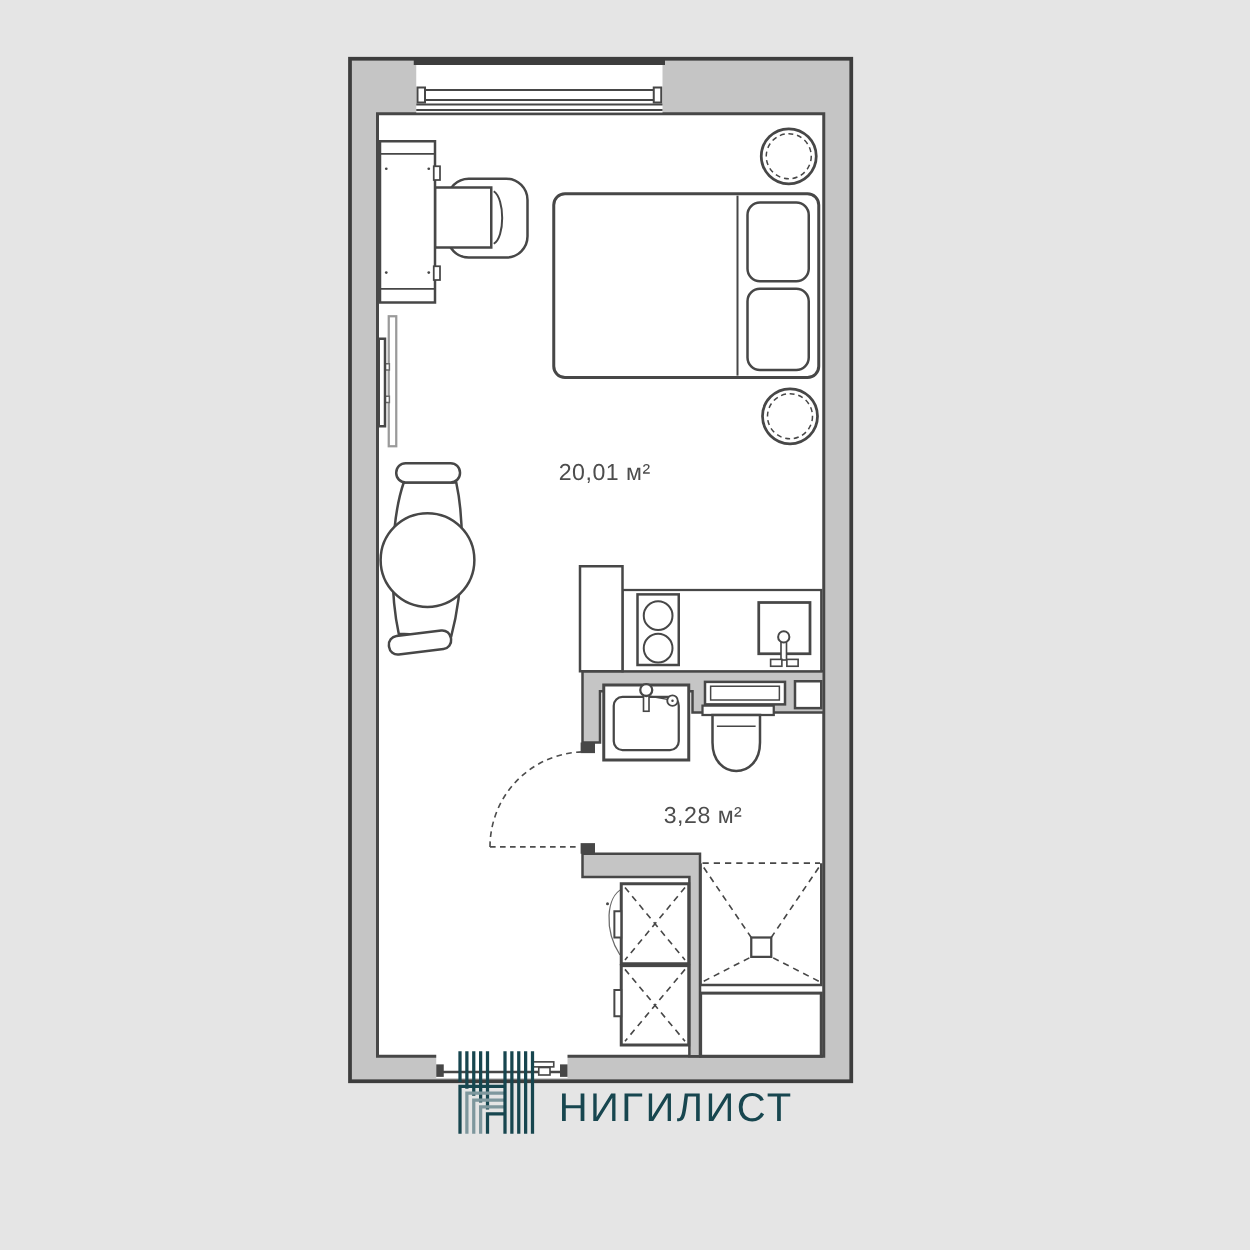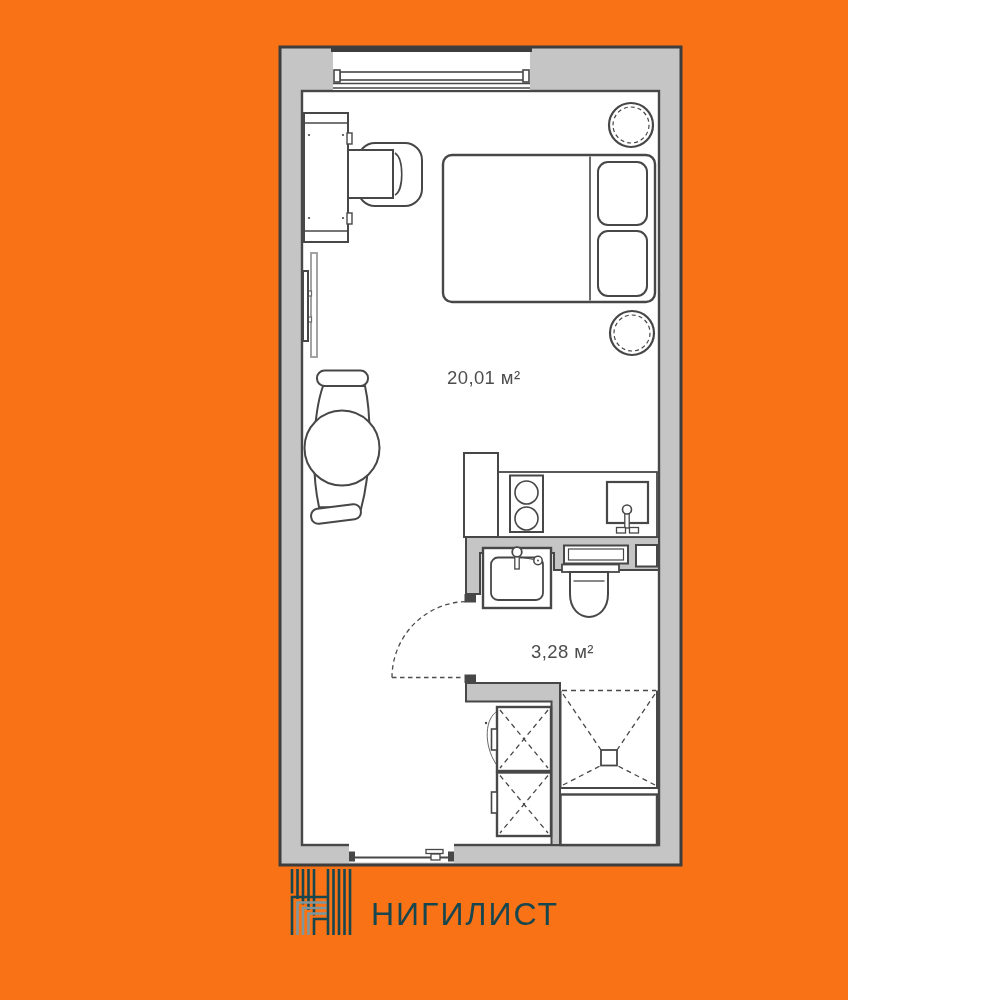--- a/index.html
+++ b/index.html
@@ -1,20 +1,20 @@
 <!DOCTYPE html>
 <html><head>
 <meta charset="utf-8">
 <style>
   html,body{margin:0;padding:0;background:#ffffff;}
   body{width:1000px;height:1000px;font-family:"Liberation Sans",sans-serif;}
-  .canvas{position:relative;width:848px;height:1000px;background:#f97316;overflow:hidden;}
+  .canvas{position:relative;width:1000px;height:1000px;background:#e5e5e5;overflow:hidden;}
   svg.plan{position:absolute;left:0;top:0;}
   .area-label{font-family:"Liberation Sans",sans-serif;font-size:18.5px;fill:#4d4d4d;letter-spacing:0.4px;}
-  .logo{position:absolute;left:0;right:0;top:868px;display:flex;justify-content:center;align-items:flex-end;gap:18px;text-align:center;}
+  .logo{position:absolute;left:0;right:0;top:840px;display:flex;justify-content:center;align-items:flex-end;gap:18px;text-align:center;}
   .logo .wordmark{font-size:32px;letter-spacing:2px;font-weight:500;color:#17464f;line-height:1;padding-bottom:6px;}
 </style>
 </head>
 <body>
 
 <div class="canvas">
 
   <svg class="plan" width="1000" height="1000" viewBox="0 0 1000 1000">
 
     <g>

